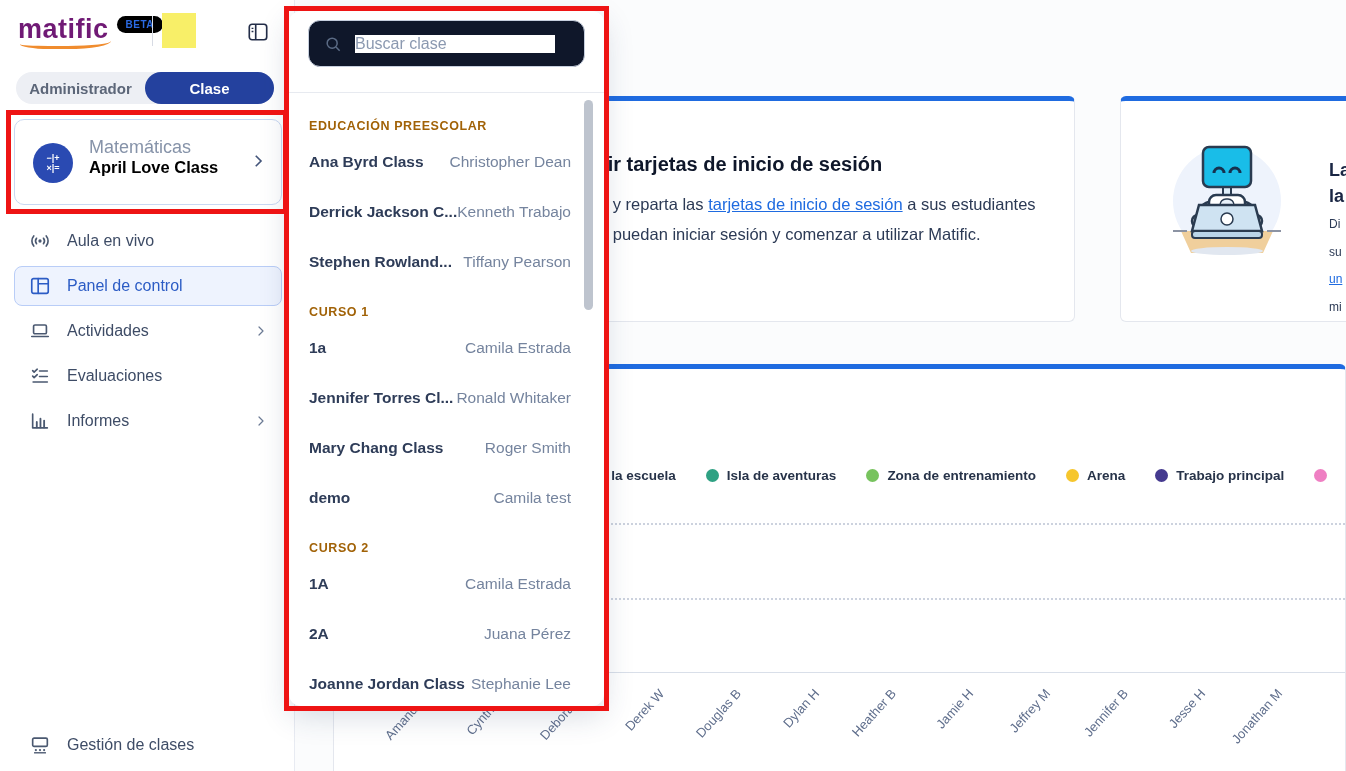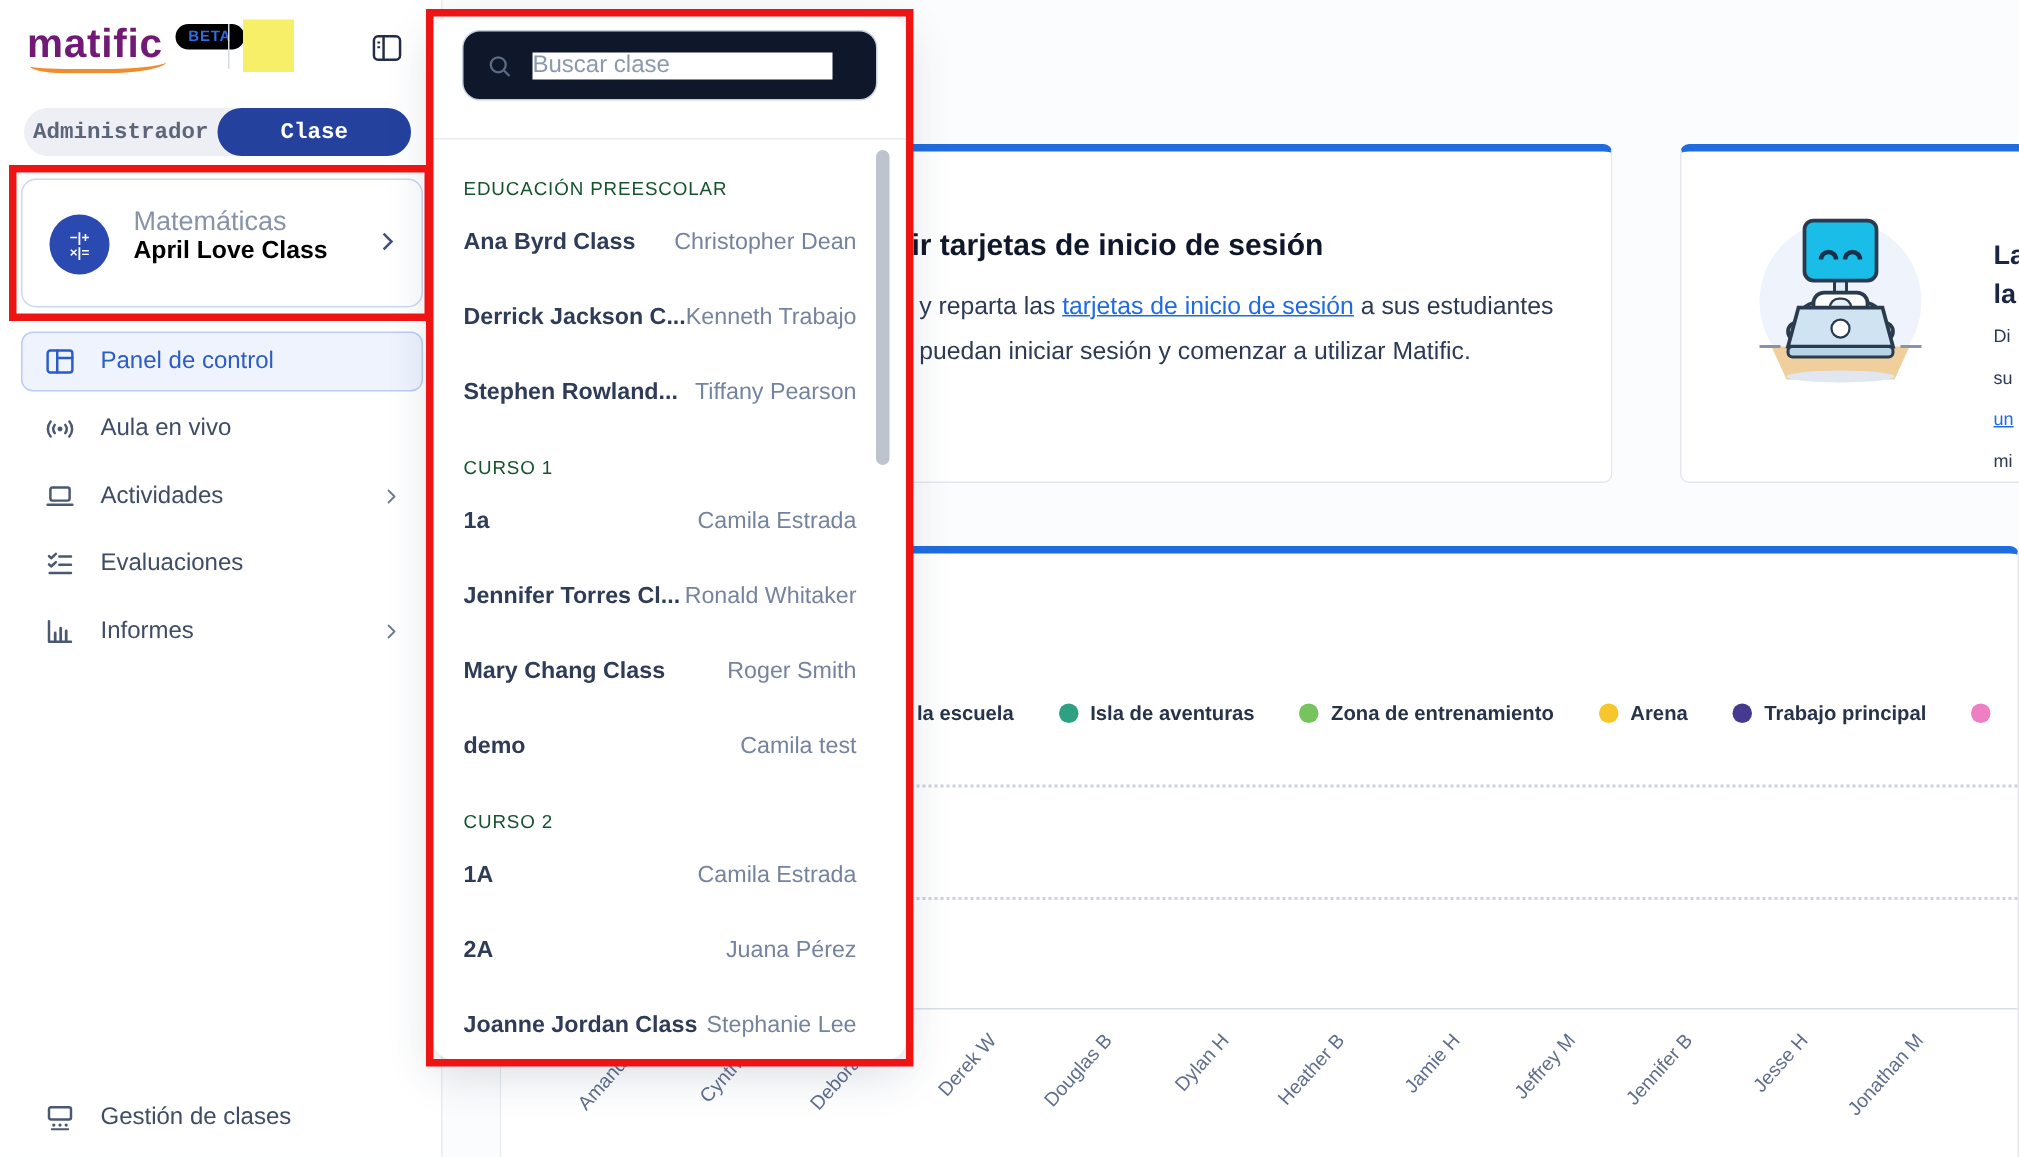--- a/index.html
+++ b/index.html
@@ -13,21 +13,21 @@
   .logo-word { font-size:27px; font-weight:700; letter-spacing:.5px; color:#701a75; position:relative; }
   .logo-word .swoosh { position:absolute; left:2px; right:-2px; bottom:-4px; height:8px;
     border-bottom:3px solid #f08c2e; border-radius:0 0 60% 40% / 0 0 10px 6px; }
   .beta-pill { margin-left:8px; background:#000000; color:#2b6be4; font-size:10px; font-weight:700;
     padding:3px 9px; border-radius:10px; letter-spacing:.5px; margin-top:-10px; }
   .logo-divider { position:absolute; left:152px; top:16px; width:1px; height:30px; background:#d7dbe4; }
   .yellow-sticker { position:absolute; left:162px; top:13px; width:34px; height:35px; background:#f8ef68; }
   .collapse-btn { position:absolute; left:246px; top:21px; width:24px; height:22px; color:#232d48; cursor:pointer; }
 
   .role-toggle { position:absolute; left:16px; top:72px; width:258px; height:32px;
-    background:#edeff4; border-radius:16px; display:flex;font-family:Liberation Mono, monospace; }
+    background:#edeff4; border-radius:16px; display:flex; }
   .role-seg { flex:1; display:flex; align-items:center; justify-content:center;
     font-size:15px; font-weight:700; color:#5c6678; border-radius:16px; cursor:pointer; }
   .role-seg.active { background:#24419e; color:#ffffff; }
 
   .red-box { position:absolute; border:5px solid #ee1414; z-index:30; pointer-events:none; }
   #red-box-selector { left:6px; top:110px; width:282px; height:104px; }
   #red-box-dropdown { left:284px; top:6px; width:325px; height:705px; }
 
   .class-selector { position:absolute; left:14px; top:119px; width:268px; height:86px;
     background:#ffffff; border:1px solid #c9d8f2; border-radius:10px; cursor:pointer; }
@@ -54,21 +54,21 @@
     z-index:20; overflow:hidden; }
   .search-box { position:absolute; left:19px; top:9px; width:277px; height:47px;
     border:1.5px solid #c6cfde; border-radius:12px; display:flex; align-items:center; padding:0 14px;
     background:#0f172a; }
   .search-box svg { width:20px; height:20px; color:#5b6b85; flex:none; }
   .search-box input { border:none; outline:none; font-size:16px; color:#33415c; margin-left:12px; width:200px;
     font-family:"Liberation Sans",sans-serif; }
   .search-box input::placeholder { color:#8b99b0; }
   .cd-divider { position:absolute; left:0; top:81px; width:100%; height:1px; background:#e7eaf0; }
   .cd-list { position:absolute; left:20px; top:90px; width:262px; }
-  .cd-header { font-size:12.5px; font-weight:400; letter-spacing:.6px; color:#14532d; margin:14px 0 0 0; height:22px;
+  .cd-header { font-size:12.5px; font-weight:700; letter-spacing:.6px; color:#a16207; margin:14px 0 0 0; height:22px;
     display:flex; align-items:center; }
   .cd-row { height:50px; display:flex; align-items:center; justify-content:space-between; cursor:pointer; }
   .cd-class { font-size:15.5px; font-weight:700; color:#2e3c58; white-space:nowrap; }
   .cd-teacher { font-size:15.5px; color:#75849e; white-space:nowrap; }
   .cd-scrollbar { position:absolute; right:11px; top:89px; width:9px; height:210px;
     background:#b3bac6; border-radius:5px; opacity:.85; cursor:pointer; }
 
   
   .card { position:absolute; background:#ffffff; border:1px solid #e4e7ee; border-top:5px solid #1f6be0;
     border-radius:6px; }
@@ -218,37 +218,37 @@
     <div class="cs-subject">Matemáticas</div>
     <div class="cs-name">April Love Class</div>
     <div class="cs-chevron">
       <svg width="18" height="18" viewBox="0 0 24 24" fill="none" stroke="currentColor" stroke-width="2.2">
         <path d="M9 5 l7 7 -7 7"></path>
       </svg>
     </div>
   </div>
 
   <div class="menu" id="sidebar-menu">
+      <div class="menu-item">
+        <span class="mi-icon">
+          <svg class="icon" viewBox="0 0 24 24" fill="none" stroke="currentColor" stroke-width="1.8" stroke-linecap="round" stroke-linejoin="round">
+            <circle cx="12" cy="12" r="1.8" fill="currentColor" stroke="none"></circle>
+            <path d="M8.2 9 a5 5 0 0 0 0 6 M15.8 9 a5 5 0 0 1 0 6 M5.2 6.5 a8.5 8.5 0 0 0 0 11 M18.8 6.5 a8.5 8.5 0 0 1 0 11"></path>
+          </svg>
+        </span>
+        <span class="mi-label">Aula en vivo</span>
+      </div>
       <div class="menu-item active">
         <span class="mi-icon">
           <svg class="icon" viewBox="0 0 24 24" fill="none" stroke="currentColor" stroke-width="1.8" stroke-linecap="round" stroke-linejoin="round">
             <rect x="3" y="4" width="18" height="16" rx="2"></rect>
             <path d="M10 4 v16 M10 9.5 h11"></path>
           </svg>
         </span>
         <span class="mi-label">Panel de control</span>
-      </div>
-      <div class="menu-item">
-        <span class="mi-icon">
-          <svg class="icon" viewBox="0 0 24 24" fill="none" stroke="currentColor" stroke-width="1.8" stroke-linecap="round" stroke-linejoin="round">
-            <circle cx="12" cy="12" r="1.8" fill="currentColor" stroke="none"></circle>
-            <path d="M8.2 9 a5 5 0 0 0 0 6 M15.8 9 a5 5 0 0 1 0 6 M5.2 6.5 a8.5 8.5 0 0 0 0 11 M18.8 6.5 a8.5 8.5 0 0 1 0 11"></path>
-          </svg>
-        </span>
-        <span class="mi-label">Aula en vivo</span>
       </div>
       <div class="menu-item">
         <span class="mi-icon">
           <svg class="icon" viewBox="0 0 24 24" fill="none" stroke="currentColor" stroke-width="1.8" stroke-linecap="round" stroke-linejoin="round">
             <rect x="5" y="5.5" width="14" height="9.5" rx="1.5"></rect>
             <path d="M3 18 h18"></path>
           </svg>
         </span>
         <span class="mi-label">Actividades</span>
         <span class="mi-chevron">

